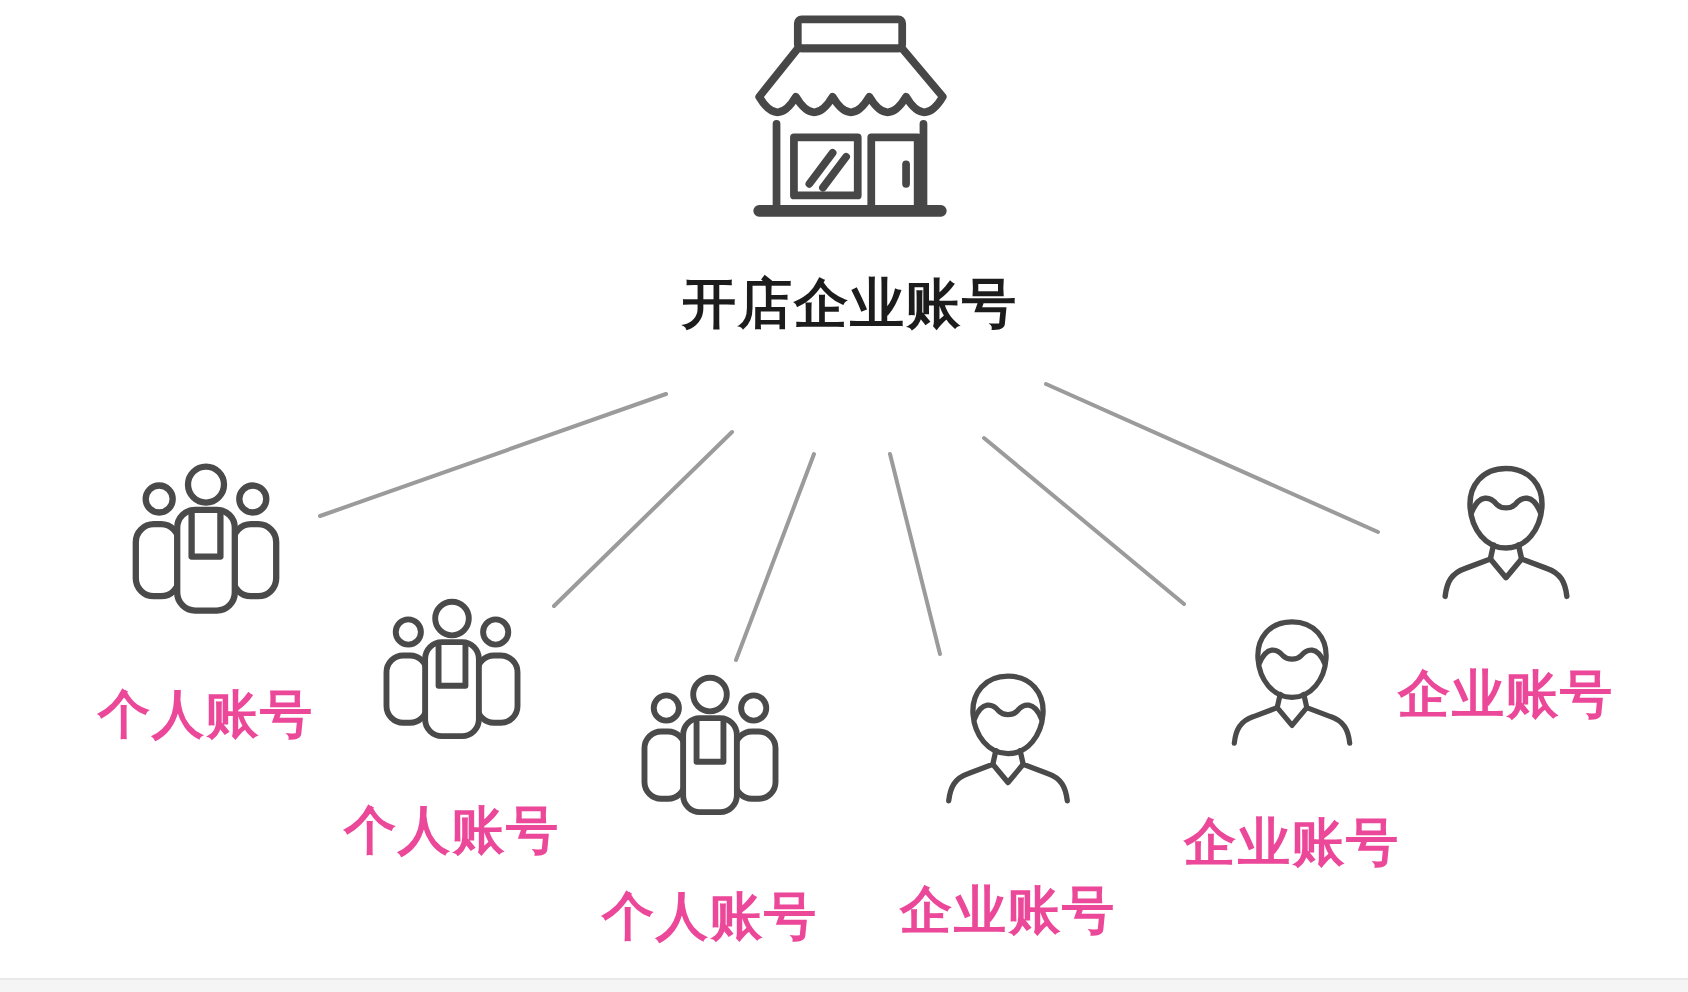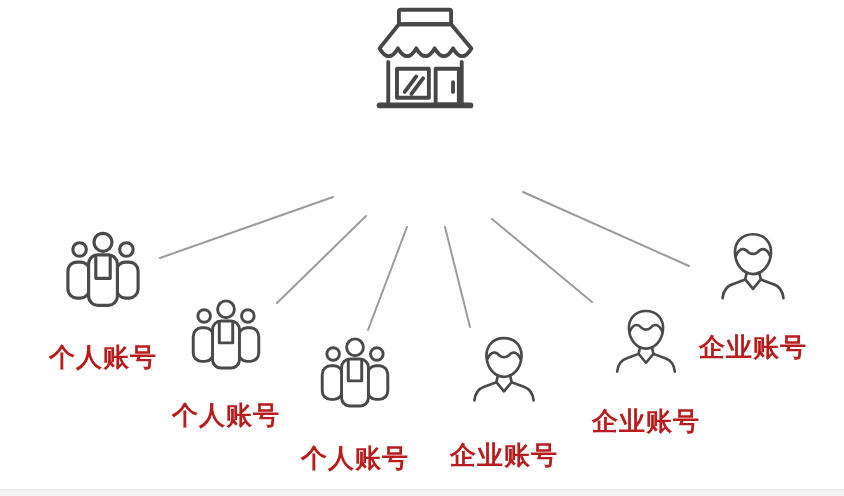--- a/index.html
+++ b/index.html
@@ -10,21 +10,21 @@
   .edge{stroke:#9b9b9b;stroke-width:2;stroke-linecap:round;}
 
   .icon-svg{display:block;stroke:#4a4a4a;fill:none;stroke-width:3.5;stroke-linecap:round;stroke-linejoin:round;}
   .store-svg{stroke:#474747;stroke-width:4;}
 
   .root-node{position:absolute;left:305px;top:0;width:240px;text-align:center;}
   .root-icon{margin:4px auto 0;width:116px;height:112px;}
   .root-label{margin-top:18px;font-size:27px;font-weight:bold;color:#1c1c1c;letter-spacing:1px;white-space:nowrap;}
 
   .node{position:absolute;width:132px;display:flex;flex-direction:column;align-items:center;}
-  .node-label{font-size:26px;font-weight:bold;color:#b91c1c;letter-spacing:1px;white-space:nowrap;}
+  .node-label{font-size:26px;font-weight:bold;color:#ec4899;letter-spacing:1px;white-space:nowrap;}
 
   .fillw{fill:#ffffff;}
 
   .bottom-bar{position:absolute;left:0;right:0;bottom:0;height:6px;background:#f5f5f6;border-top:1px solid #e9e9ea;}
 </style>
 </head>
 <body>
 
 <div class="canvas">
 
@@ -41,20 +41,21 @@
     <svg class="icon-svg store-svg root-icon" viewBox="0 0 120 114">
       <rect x="33" y="5" width="54" height="15" rx="2"></rect>
       <path d="M33 20 L13 45 Q22.5 61 32 45 Q41.5 61 51 45 Q60.5 61 70 45 Q79.5 61 89 45 Q98.5 61 108 45 L87 20 Z"></path>
       <path d="M22 59 V103 M98 59 V103"></path>
       <rect x="31" y="66" width="33" height="30"></rect>
       <path d="M39 90 L51 74 M46 92 L58 76"></path>
       <rect x="71" y="66" width="24" height="37"></rect>
       <path d="M89 80 V90"></path>
       <path d="M13 104 H107" stroke-width="6"></path>
     </svg>
+    <div class="root-label">开店企业账号</div>
   </div>
 
   <div class="node" style="left:37px;top:226px;">
     <svg class="icon-svg" width="90" height="92" viewBox="0 0 100 100">
       <circle class="fillw" cx="24" cy="25" r="7.5"></circle>
       <circle class="fillw" cx="76" cy="25" r="7.5"></circle>
       <rect class="fillw" x="11" y="39" width="24" height="40" rx="10"></rect>
       <rect class="fillw" x="65" y="39" width="24" height="40" rx="10"></rect>
       <circle class="fillw" cx="50" cy="17" r="10"></circle>
       <rect class="fillw" x="34" y="31" width="32" height="56" rx="10"></rect>

